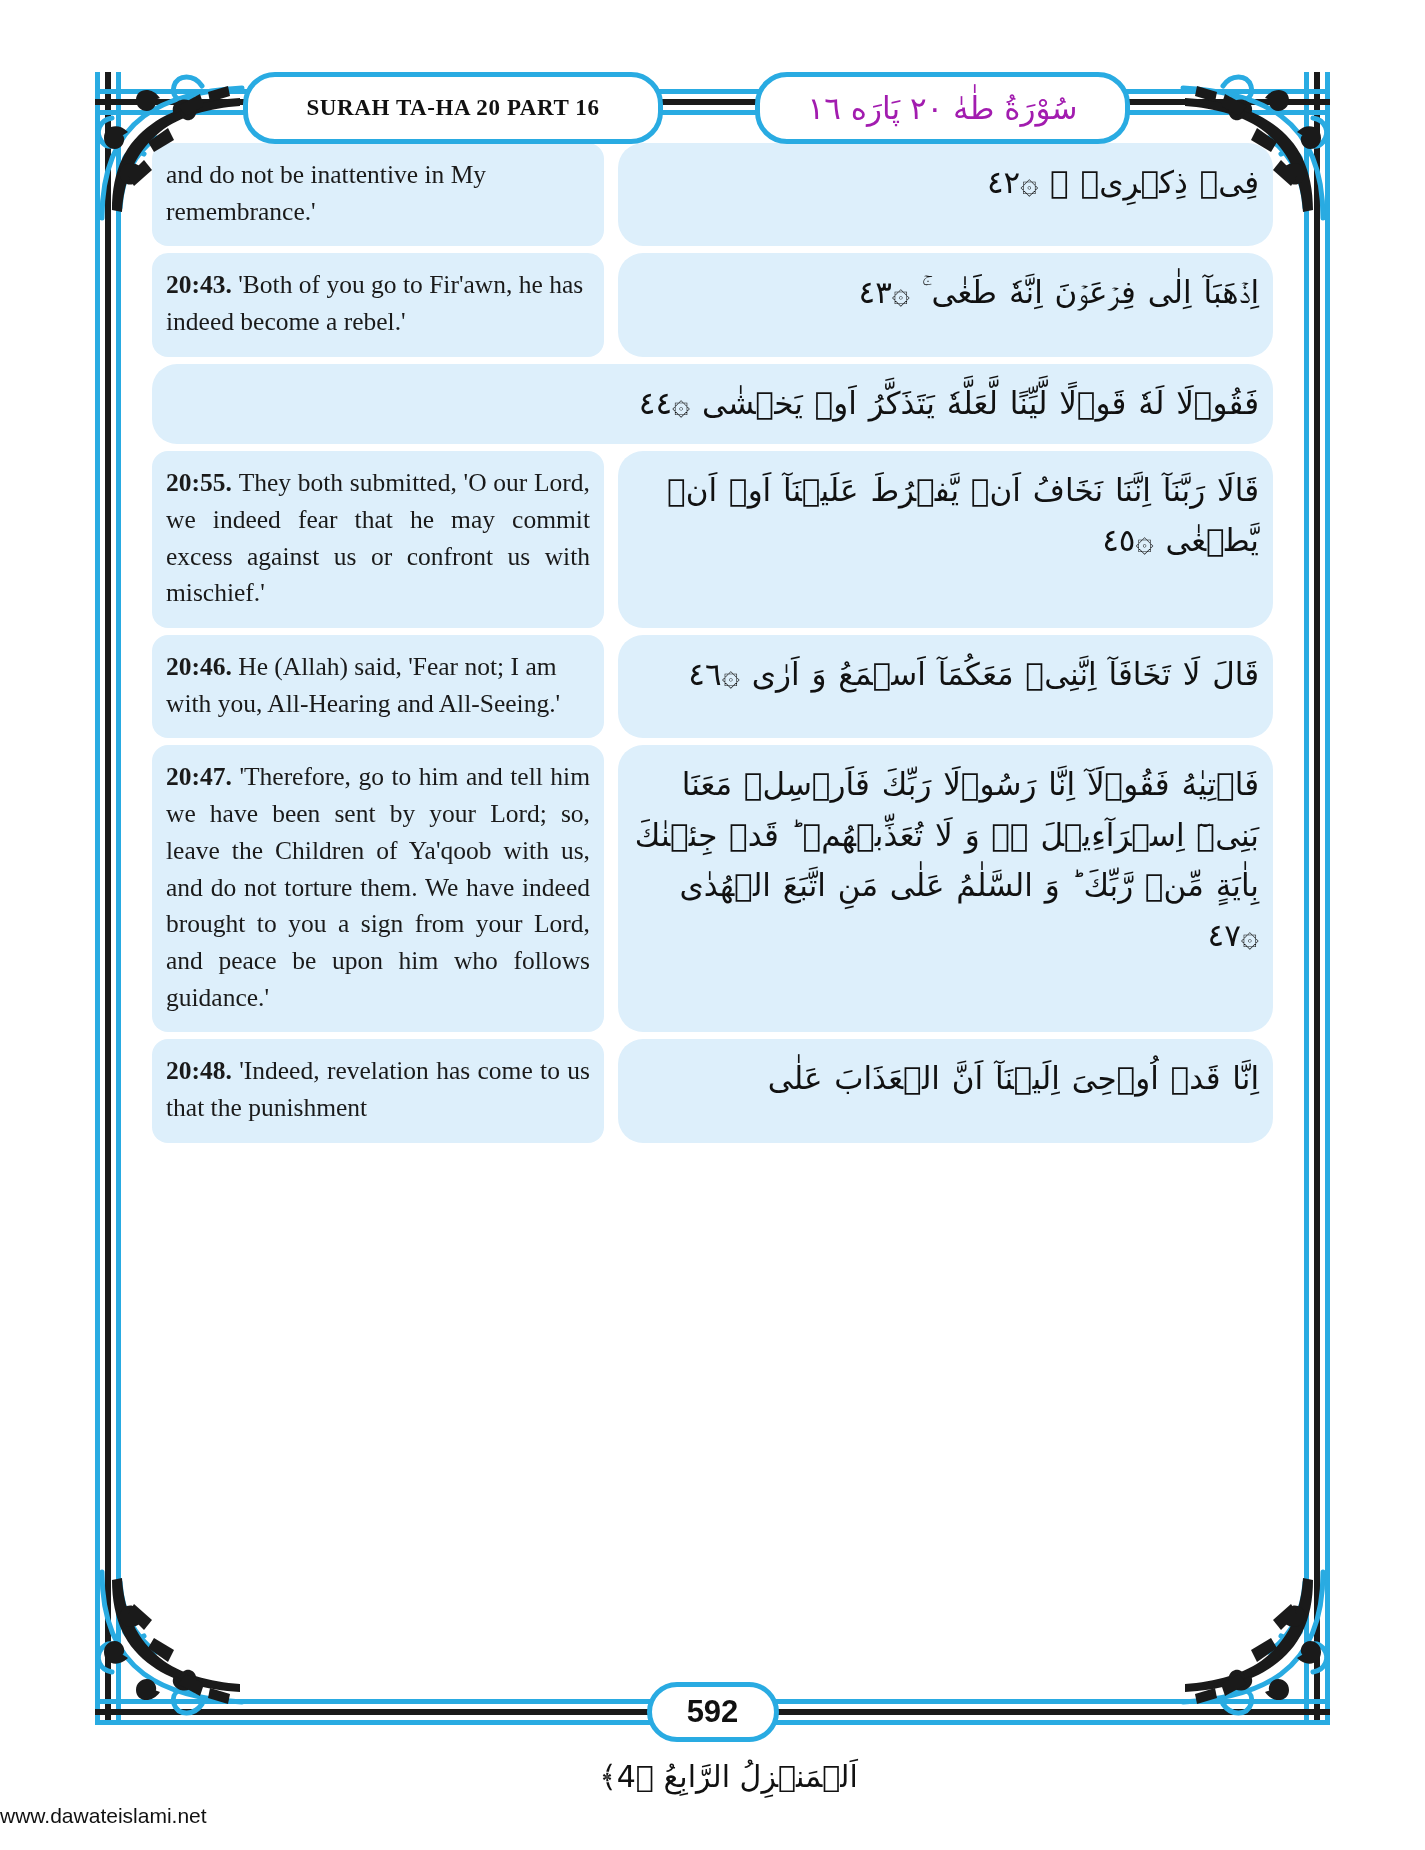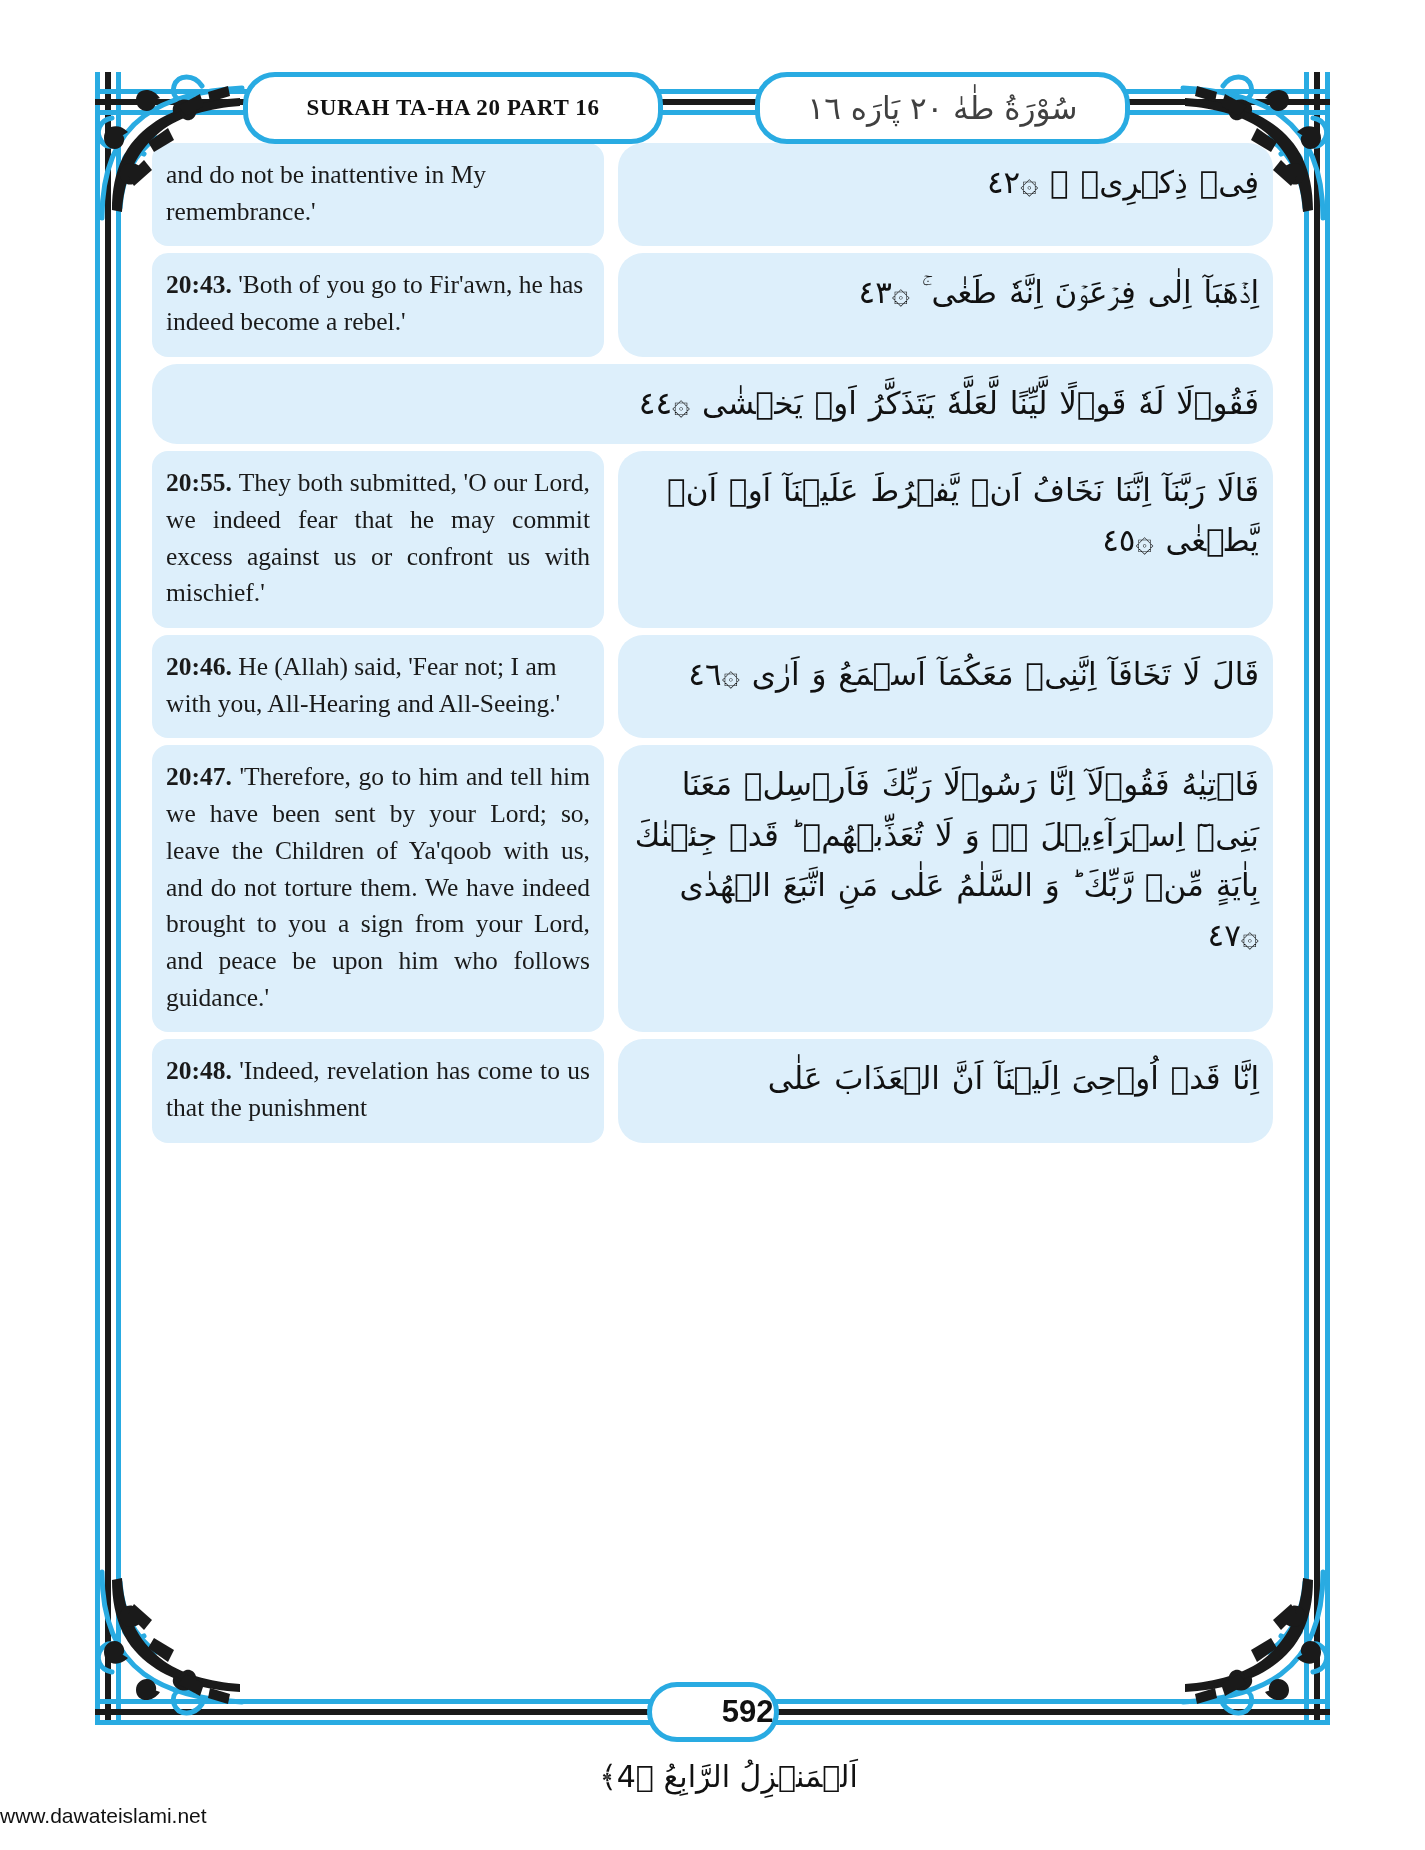--- a/index.html
+++ b/index.html
@@ -53,21 +53,21 @@
     font-family:"Liberation Serif", serif;
     font-weight:bold;
     font-size:23px;
     letter-spacing:.6px;
     color:#111;
     white-space:nowrap;
   }
   .hdr-title-ar {
     font-family:"DejaVu Sans", sans-serif;
     font-size:31px;
-    color:#404040;
+    color:#a21caf;
     direction:rtl;
     white-space:nowrap;
     line-height:1;
   }
 
   
   .ornament { position:absolute; width:165px; height:165px; z-index:5; }
   .orn-tl { left:82px;  top:58px; }
   .orn-tr { right:82px; top:58px; transform:scaleX(-1); }
   .orn-bl { left:82px;  bottom:118px; transform:scaleY(-1); }
@@ -123,21 +123,21 @@
   .ftr-r1 { top:17px; height:5px; }
   .ftr-r2 { top:27px; height:6px; background:#1a1a1a; }
   .ftr-r3 { top:38px; height:5px; }
   .page-badge {
     position:absolute;
     left:50%; transform:translateX(-50%);
     top:0; width:132px; height:60px;
     background:#ffffff;
     border:5px solid #29abe2;
     border-radius:32px;
-    display:flex; align-items:center; justify-content:flex-end;
+    display:flex; align-items:center; justify-content:center;
     z-index:4;
   }
   .page-badge span {
     font-family:"Liberation Sans", sans-serif;
     font-weight:bold;
     font-size:31px;
     color:#111;
   }
   .footer-manzil {
     position:absolute;

